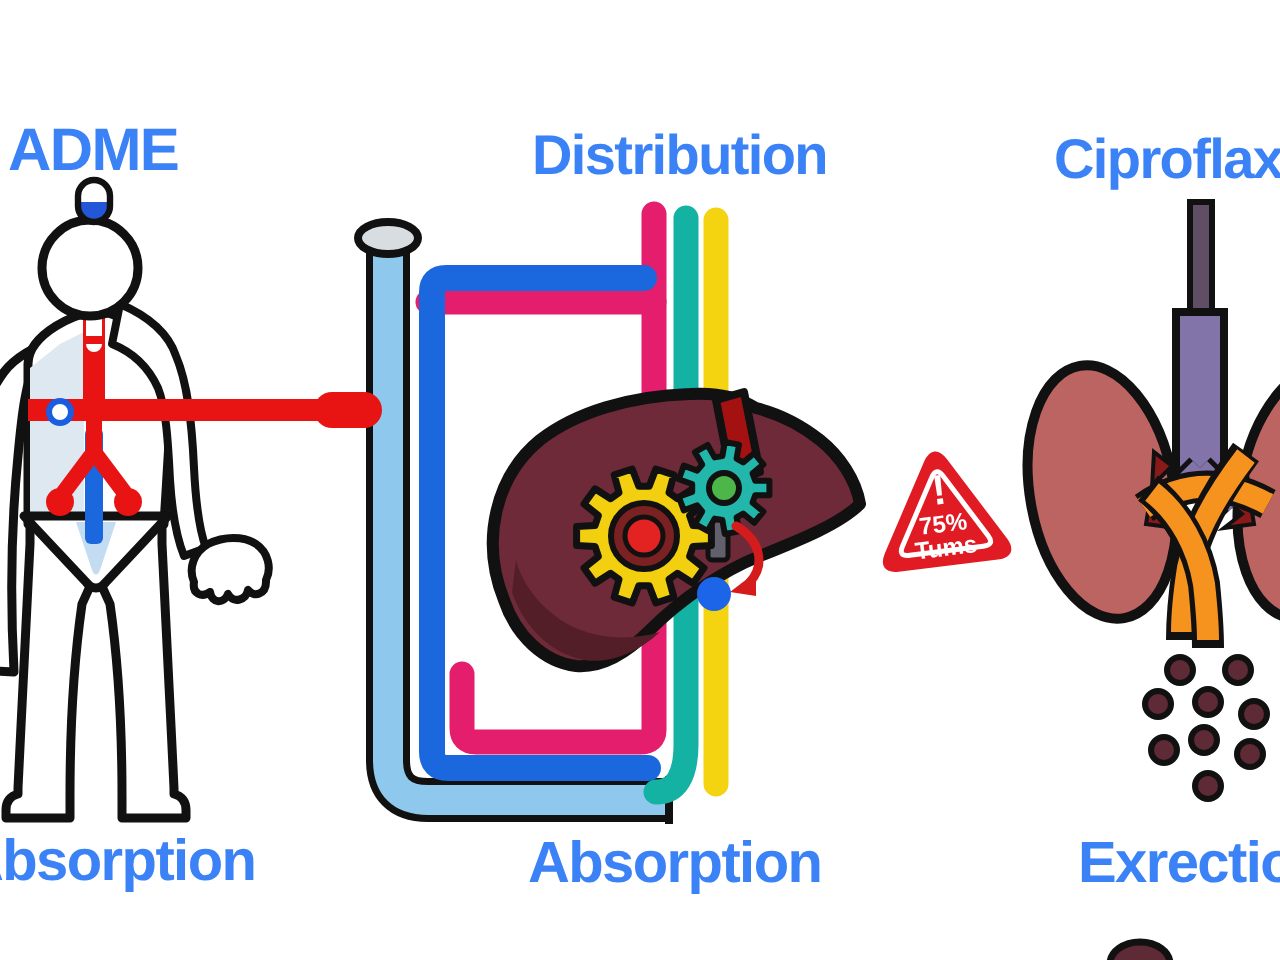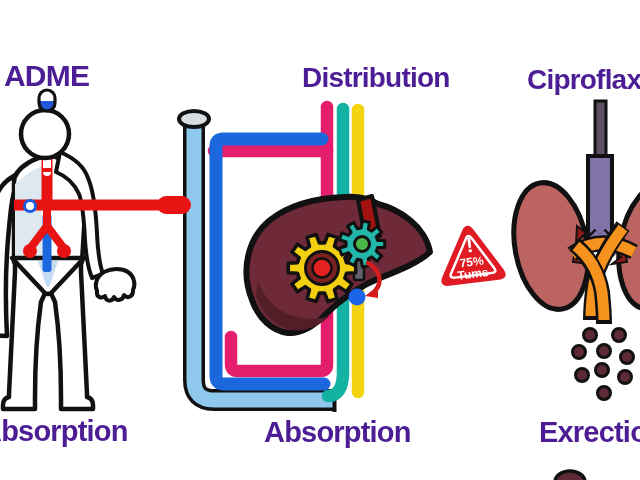--- a/index.html
+++ b/index.html
@@ -1,20 +1,20 @@
 <!DOCTYPE html>
 <html style="--background: #ffffff; --outline: #111111; --artery-red: #e81414; --pipe-blue: #1a67de; --pipe-light-blue: #8fc8ed; --pipe-pink: #e51d6d; --pipe-teal: #14b2a2; --pipe-yellow: #f4d411; --cap-gray: #d8dde2; --body-shade: #dde8f1; --briefs-shade: #c3dcf2; --pill-blue: #2457d8; --liver-maroon: #6e2a38; --liver-shadow: #541e29; --liver-vessel-red: #a31111; --gear-yellow: #f2cf0f; --gear-ring-dark-red: #7c2121; --gear-center-red: #e32222; --gear-teal: #23b6ab; --gear-center-green: #4cb748; --axle-gray: #63606e; --dot-blue: #1c64e8; --warning-red: #e01b24; --kidney-rose: #bc6462; --hilum-dark-red: #8a1a1a; --vessel-orange: #f6921e; --ureter-purple: #8273a9; --ureter-dark: #5f4e64; --urine-dot-maroon: #5e2a36;"><head>
 <meta charset="utf-8">
 <style>
   html,body{margin:0;padding:0;background:#fff;}
   .canvas{position:relative;width:640px;height:480px;background:var(--background,#fff);overflow:hidden;font-family:"Liberation Sans",sans-serif;}
   .scene{position:absolute;left:0;top:0;}
-  .lbl{position:absolute;font-family:"Liberation Sans",sans-serif;font-weight:800;color:#4c1d95;letter-spacing:-0.8px;white-space:nowrap;line-height:1;}
+  .lbl{position:absolute;font-family:"Liberation Sans",sans-serif;font-weight:800;color:#3b82f6;letter-spacing:-0.8px;white-space:nowrap;line-height:1;}
   .lbl-adme{left:4px;top:61px;font-size:30px;}
-  .lbl-dist{left:266px;top:64px;font-size:28px;margin-left:36px;}
+  .lbl-dist{left:266px;top:64px;font-size:28px;}
   .lbl-drug{left:527px;top:66px;font-size:28px;}
   .lbl-abs{left:-19px;top:417px;font-size:29px;}
   .lbl-met{left:264px;top:418px;font-size:29px;}
   .lbl-exc{left:539px;top:418px;font-size:29px;}
   .wtxt{fill:#fff;font-family:"Liberation Sans",sans-serif;font-weight:800;text-anchor:middle;}
 </style>
 </head>
 <body>
 
 <div class="canvas">

